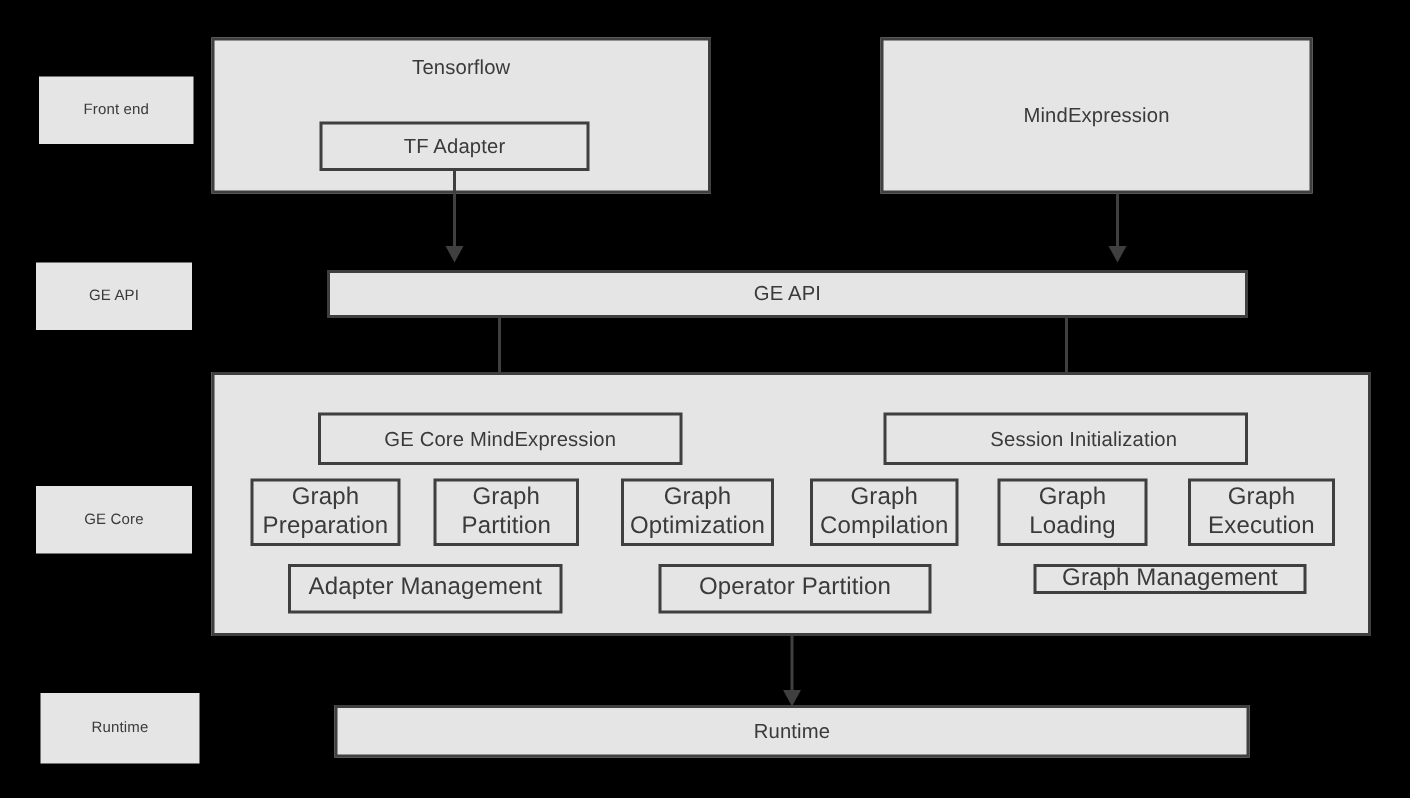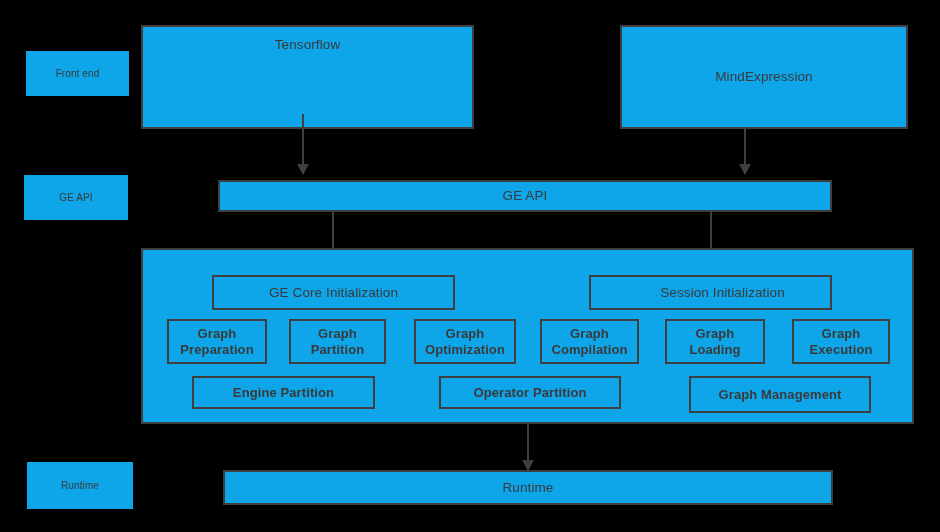--- a/index.html
+++ b/index.html
@@ -15,21 +15,21 @@
     position: relative;
     width: 940px;
     height: 532px;
     background: #000000;
     overflow: hidden;
   }
   
   .box {
     position: absolute;
     box-sizing: border-box;
-    background: #0ea5e9;
+    background: #e5e5e5;
     color: #3a3a3a;
     display: flex;
     align-items: center;
     justify-content: center;
     text-align: center;
     line-height: 1.18;
     white-space: pre-line;
     letter-spacing: 0.1px;
   }
   .box.plain {            
@@ -41,21 +41,21 @@
   }
   .box.container {
     border: 2px solid #3f3f3f;
     align-items: flex-start;
     justify-content: center;
   }
   .box.container > .container-title {
     margin-top: 10px;
   }
   
-  .fs-13 { font-size: 13px; font-weight: bold; }
+  .fs-13 { font-size: 16px; }
   .fs-135 { font-size: 13.5px; }
 
   
   .conn {
     position: absolute;
     background: #3f3f3f;
   }
   .vline {
     width: 2px;
   }
@@ -74,31 +74,37 @@
 <div id="canvas">
 
   <div class="box plain" style="left:26px; top:51px; width:103px; height:45px;">
     <span>Front end</span>
   </div>
 
   <div class="box plain" style="left:24px; top:175px; width:104px; height:45px;">
     <span>GE API</span>
   </div>
 
+  <div class="box plain" style="left:24px; top:324px; width:104px; height:45px;">
+    <span>GE Core</span>
+  </div>
 
   <div class="box plain" style="left:27px; top:462px; width:106px; height:47px;">
     <span>Runtime</span>
   </div>
 
   <div class="box container" style="left:141px; top:25px; width:333px; height:104px;">
     <span class="container-title fs-135">Tensorflow</span>
   </div>
 
+  <div class="box bordered fs-135" style="left:213px; top:81px; width:180px; height:33px;">
+    <span>TF Adapter</span>
+  </div>
 
-  <div class="box bordered fs-135" style="left:587px; top:25px; width:288px; height:104px;margin-left:33px;">
+  <div class="box bordered fs-135" style="left:587px; top:25px; width:288px; height:104px;">
     <span>MindExpression</span>
   </div>
 
   <div class="conn vline" style="left:302px; top:114px; height:50px;"></div>
   <div class="arrowhead" style="left:297px; top:164px;"></div>
 
   <div class="conn vline" style="left:744px; top:129px; height:36px;"></div>
   <div class="arrowhead" style="left:739px; top:164px;"></div>
 
   <div class="box bordered fs-135" style="left:218px; top:180px; width:614px; height:32px;">
@@ -107,21 +113,21 @@
 
   <div class="conn vline" style="left:332px; top:212px; height:50px;"></div>
   <div class="arrowhead" style="left:327px; top:261px;"></div>
 
   <div class="conn vline" style="left:710px; top:212px; height:50px;"></div>
   <div class="arrowhead" style="left:705px; top:261px;"></div>
 
   <div class="box container" style="left:141px; top:248px; width:773px; height:176px;"></div>
 
   <div class="box bordered fs-135" style="left:212px; top:275px; width:243px; height:35px;">
-    <span>GE Core Initialization</span>
+    <span>GE Core MindExpression</span>
   </div>
 
   <div class="box bordered fs-135" style="left:589px; top:275px; width:243px; height:35px;padding-left:24px;">
     <span>Session Initialization</span>
   </div>
 
   <div class="box bordered fs-13" style="left:167px; top:319px; width:100px; height:45px;">
     <span>Graph
 Preparation</span>
   </div>
@@ -145,28 +151,28 @@
     <span>Graph
 Loading</span>
   </div>
 
   <div class="box bordered fs-13" style="left:792px; top:319px; width:98px; height:45px;">
     <span>Graph
 Execution</span>
   </div>
 
   <div class="box bordered fs-13" style="left:192px; top:376px; width:183px; height:33px;">
-    <span>Engine Partition</span>
+    <span>Adapter Management</span>
   </div>
 
   <div class="box bordered fs-13" style="left:439px; top:376px; width:182px; height:33px;">
     <span>Operator Partition</span>
   </div>
 
-  <div class="box bordered fs-13" style="left:689px; top:376px; width:182px; height:37px;">
+  <div class="box bordered fs-13" style="left:689px; top:376px; width:182px; height:20px;">
     <span>Graph Management</span>
   </div>
 
   <div class="conn vline" style="left:527px; top:424px; height:37px;"></div>
   <div class="arrowhead" style="left:522px; top:460px;"></div>
 
   <div class="box bordered fs-135" style="left:223px; top:470px; width:610px; height:35px;">
     <span>Runtime</span>
   </div>
 

